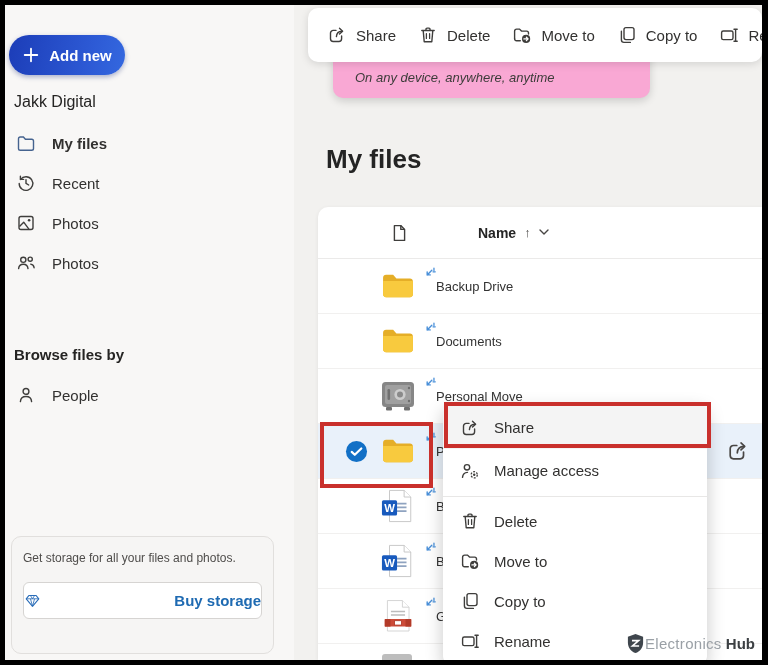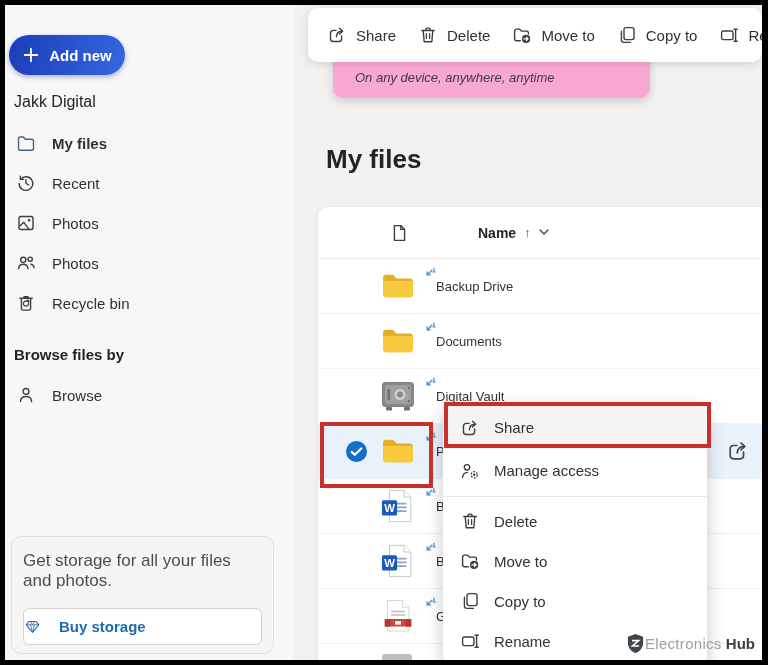--- a/index.html
+++ b/index.html
@@ -46,25 +46,25 @@
   .nav-item.selected .ic { color:#45638f; }
   .browse-heading {
     position:absolute; left:9px; top:341px; font-size:15px; font-weight:bold; color:#252423;
   }
   .browse-nav { position:absolute; left:0; top:370px; width:100%; }
   .storage-box {
     position:absolute; left:6px; top:531px; width:263px; height:118px;
     border:1px solid #e1dfdd; border-radius:10px; background:#f6f5f4;
     padding:14px 11px 0 11px;
   }
-  .storage-msg { font-size:17px; color:#4f4d4b; }
+  .storage-msg { font-size:12px; color:#4f4d4b; }
   .buy-storage {
     margin-top:17px; width:100%; height:37px; background:#fff;
     border:1px solid #d6d4d2; border-radius:6px; cursor:pointer;
-    display:flex; align-items:center; justify-content:flex-start; gap:18px;
+    display:flex; align-items:center; justify-content:space-between; gap:18px;
     font-family:inherit; font-size:15px; font-weight:bold; color:#1e6ab2;
   }
   .buy-storage .ic { width:17px; height:17px; color:#2a6db8; }
 
   
   .toolbar {
     position:absolute; left:303px; top:3px; right:0; height:54px;
     background:#fff; border-radius:10px; z-index:4;
     box-shadow:0 2px 8px rgba(0,0,0,.13);
     display:flex; align-items:center; padding-left:19px; gap:22px;
@@ -310,36 +310,30 @@
             <use href="#i-photo"></use>
           </svg>
         <span>Photos</span>
       </div>
       <div class="nav-item">
         <svg class="ic">
             <use href="#i-people"></use>
           </svg>
         <span>Photos</span>
       </div>
-      <div class="nav-item">
-        <svg class="ic">
-            <use href="#i-bin"></use>
-          </svg>
-        <span>Recycle bin</span>
-      </div>
     </div>
 
     <div class="browse-heading">Browse files by</div>
 
     <div class="browse-nav">
       <div class="nav-item">
         <svg class="ic">
             <use href="#i-person"></use>
           </svg>
-        <span>Browse</span>
+        <span>People</span>
       </div>
     </div>
 
     <div class="storage-box">
       <div class="storage-msg">Get storage for all your files and photos.</div>
       <button class="buy-storage">
         <svg class="ic">
             <use href="#i-diamond"></use>
           </svg>
         <span>Buy storage</span>
@@ -427,21 +421,21 @@
 
     <div class="frow">
       <span class="icon-slot">
           <svg style="width:36px;height:30px">
             <use href="#i-vault"></use>
           </svg>
         </span>
       <svg class="sparkle">
           <use href="#i-sparkle"></use>
         </svg>
-      <span class="row-name">Digital Vault</span>
+      <span class="row-name">Personal Move</span>
     </div>
 
     <div class="frow selected">
       <svg class="row-check">
           <use href="#i-check-circle"></use>
         </svg>
       <span class="icon-slot">
           <svg style="width:34px;height:28px">
             <use href="#i-folder-fill"></use>
           </svg>

